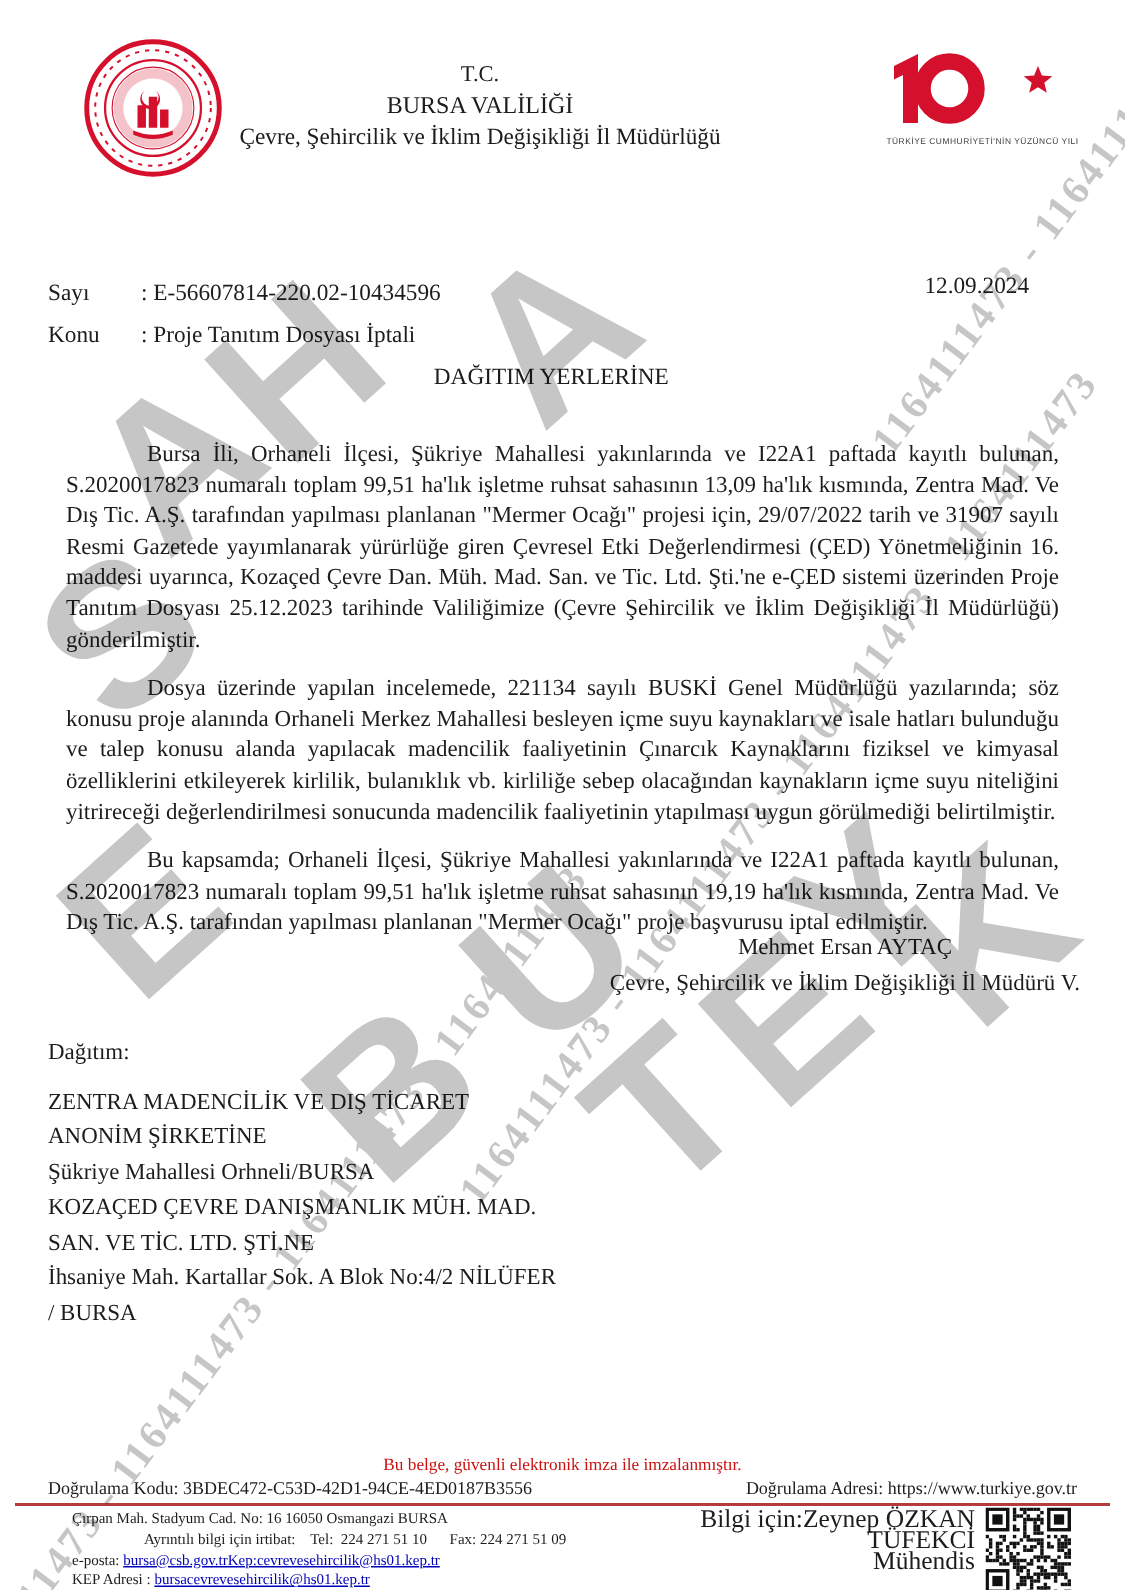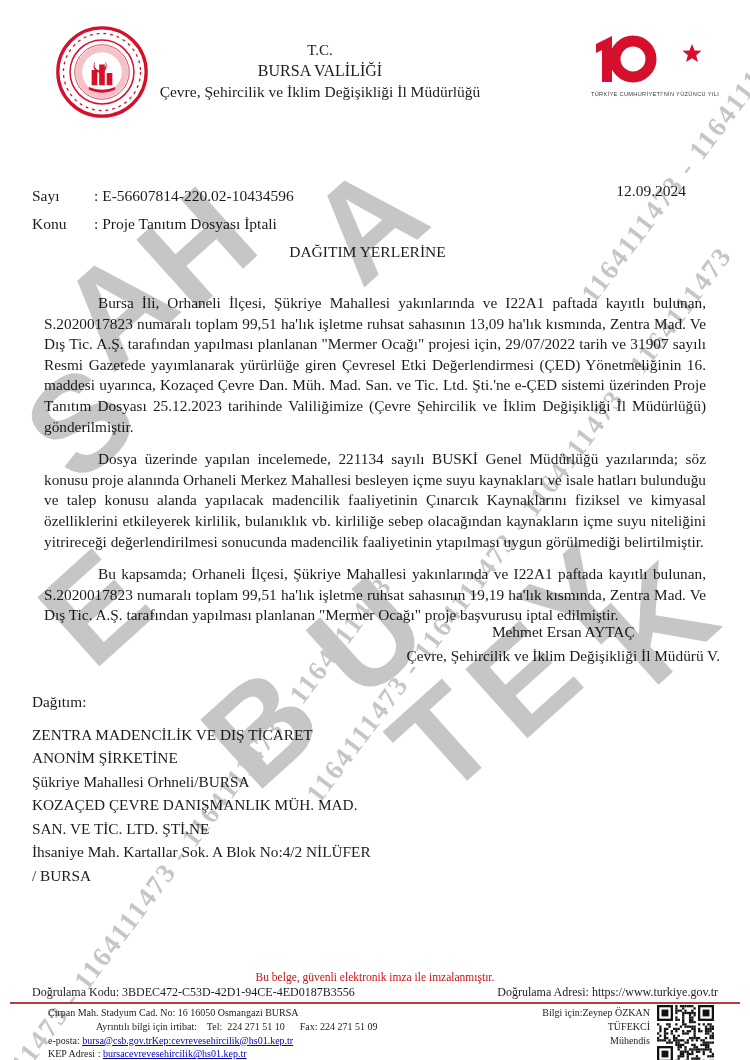--- a/index.html
+++ b/index.html
@@ -40,21 +40,21 @@
   .dist-label{margin-bottom:9px;}
   
   .foot-notice{position:absolute;left:0;top:971px;width:750px;text-align:center;
                color:var(--notice);font-size:11.5px;}
   .verify-row{position:absolute;left:32px;top:985px;width:686px;font-size:12px;}
   .verify-addr{position:absolute;right:0;top:0;}
   .foot-rule{position:absolute;left:10px;top:1002px;width:730px;height:2px;background:#b43c3c;}
   .foot-left{position:absolute;left:48px;top:1006px;font-size:10px;line-height:13.8px;}
   .pre{white-space:pre-wrap;margin-left:48px;}
   .foot-left a,.verify-row a{color:var(--link);text-decoration:underline;}
-  .foot-right{position:absolute;right:100px;top:1006px;text-align:right;font-size:10px;line-height:13.8px;}
+  .foot-right{position:absolute;right:100px;top:1006px;text-align:right;font-size:17px;line-height:13.8px;}
   .qr{position:absolute;right:36px;top:1005px;}
 </style>
 </head>
 <body>
 
 <div class="page">
 
   <div class="emblem">
     <svg width="94" height="94" viewBox="0 0 100 100">
       <circle cx="50" cy="50" r="47" fill="none" stroke="#d5102d" stroke-width="3.5"></circle>

